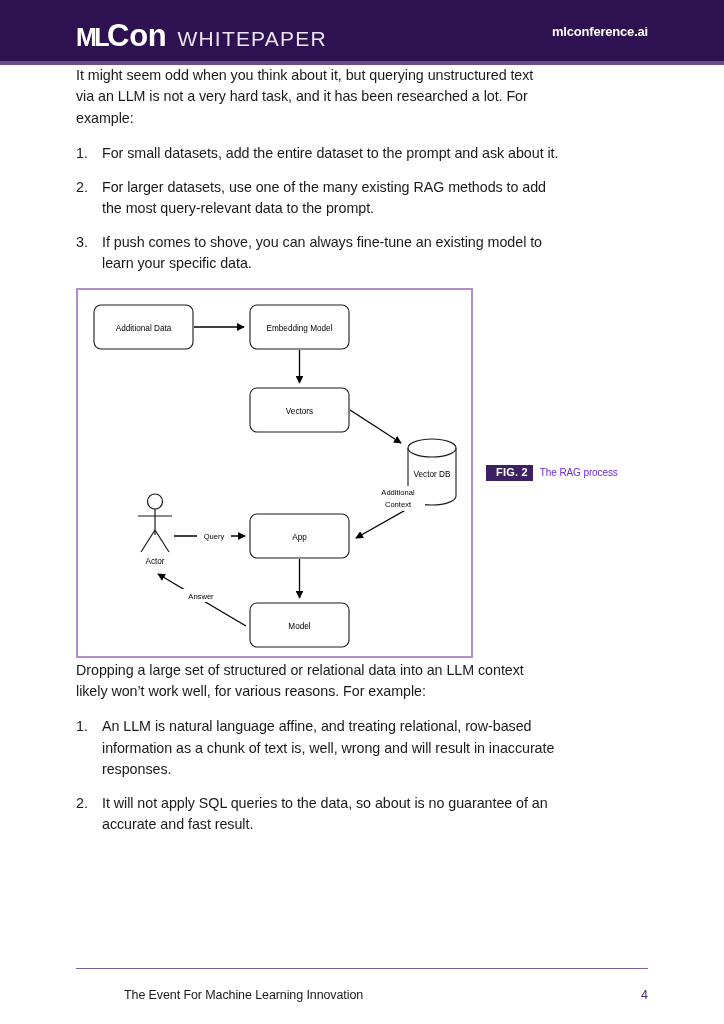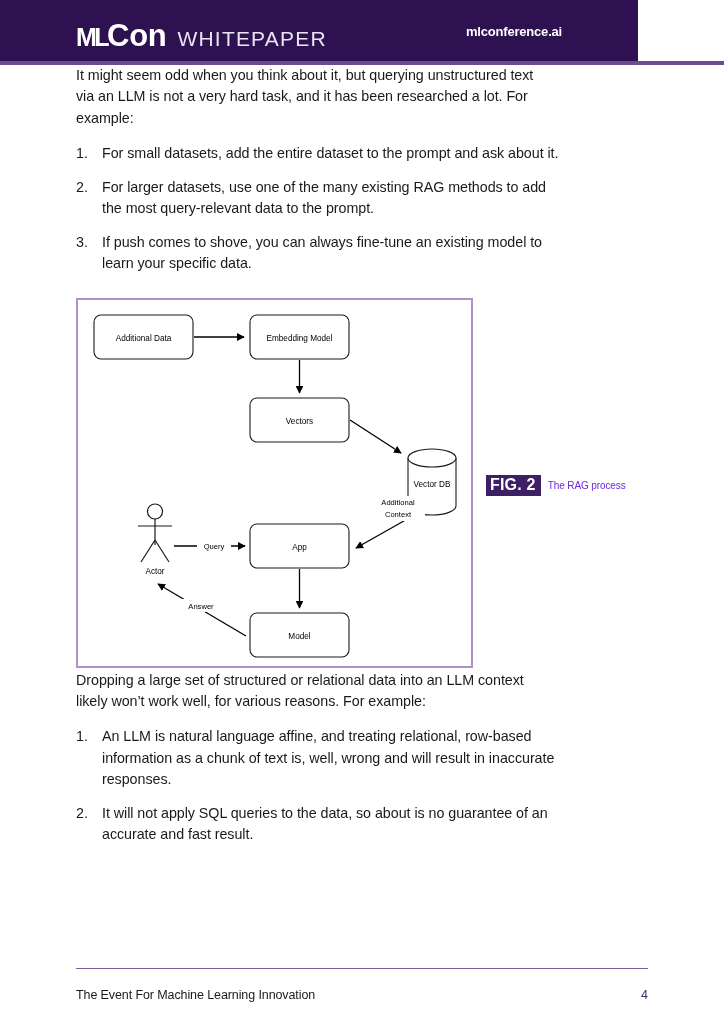--- a/index.html
+++ b/index.html
@@ -10,21 +10,21 @@
     width: 724px;
     height: 1024px;
     background: #ffffff;
     font-family: "Liberation Sans", sans-serif;
     overflow: hidden;
     position: relative;
   }
 
   
   .header {
-    width: 638px;
+    width: 724px;
     height: 61px;
     background: #2d1150;
     position: relative;
   }
   .header-underline {
     width: 724px;
     height: 4px;
     background: #6d4b8e;
   }
   .logo-block {
@@ -113,21 +113,21 @@
     flex: 0 0 26px;
     color: #1a1a1a;
   }
   ol.numlist li .txt {
     flex: 1 1 auto;
   }
 
   
   .figure-row {
     position: relative;
-    margin-top: 23px;
+    margin-top: 13px;
     height: 372px;
   }
   .diagram-frame {
     position: absolute;
     left: 0;
     top: 0;
     width: 397px;
     height: 370px;
     border: 2px solid #b38fc9;
     background: #ffffff;
@@ -140,23 +140,23 @@
     position: absolute;
     left: 410px;
     top: 177px;
     display: flex;
     align-items: center;
     white-space: nowrap;
   }
   .fig-badge {
     background: #3d1f63;
     color: #ffffff;
-    font-size: 16px;
-    font-weight: bold;
-    padding: 2px 5px 3px 4px;
+    font-size: 11px;
+    font-weight: bold;
+    padding: 2px 5px 3px 10px;
     letter-spacing: 0.2px;
     line-height: 1;
   }
   .fig-text {
     color: #6d28d9;
     font-size: 10px;
     margin-left: 7px;
     letter-spacing: -0.1px;
   }
 
@@ -177,20 +177,21 @@
   }
   .footer-row {
     display: flex;
     justify-content: space-between;
     align-items: baseline;
   }
   .footer-text {
     font-size: 12.5px;
     color: #1a1a1a;
     letter-spacing: -0.1px;
+    margin-left: 48px;
   }
   .footer-page {
     font-size: 12.5px;
     color: #4a2a75;
     font-weight: normal;
   }
 
   
   .dg-label {
     font-family: "Liberation Sans", sans-serif;

